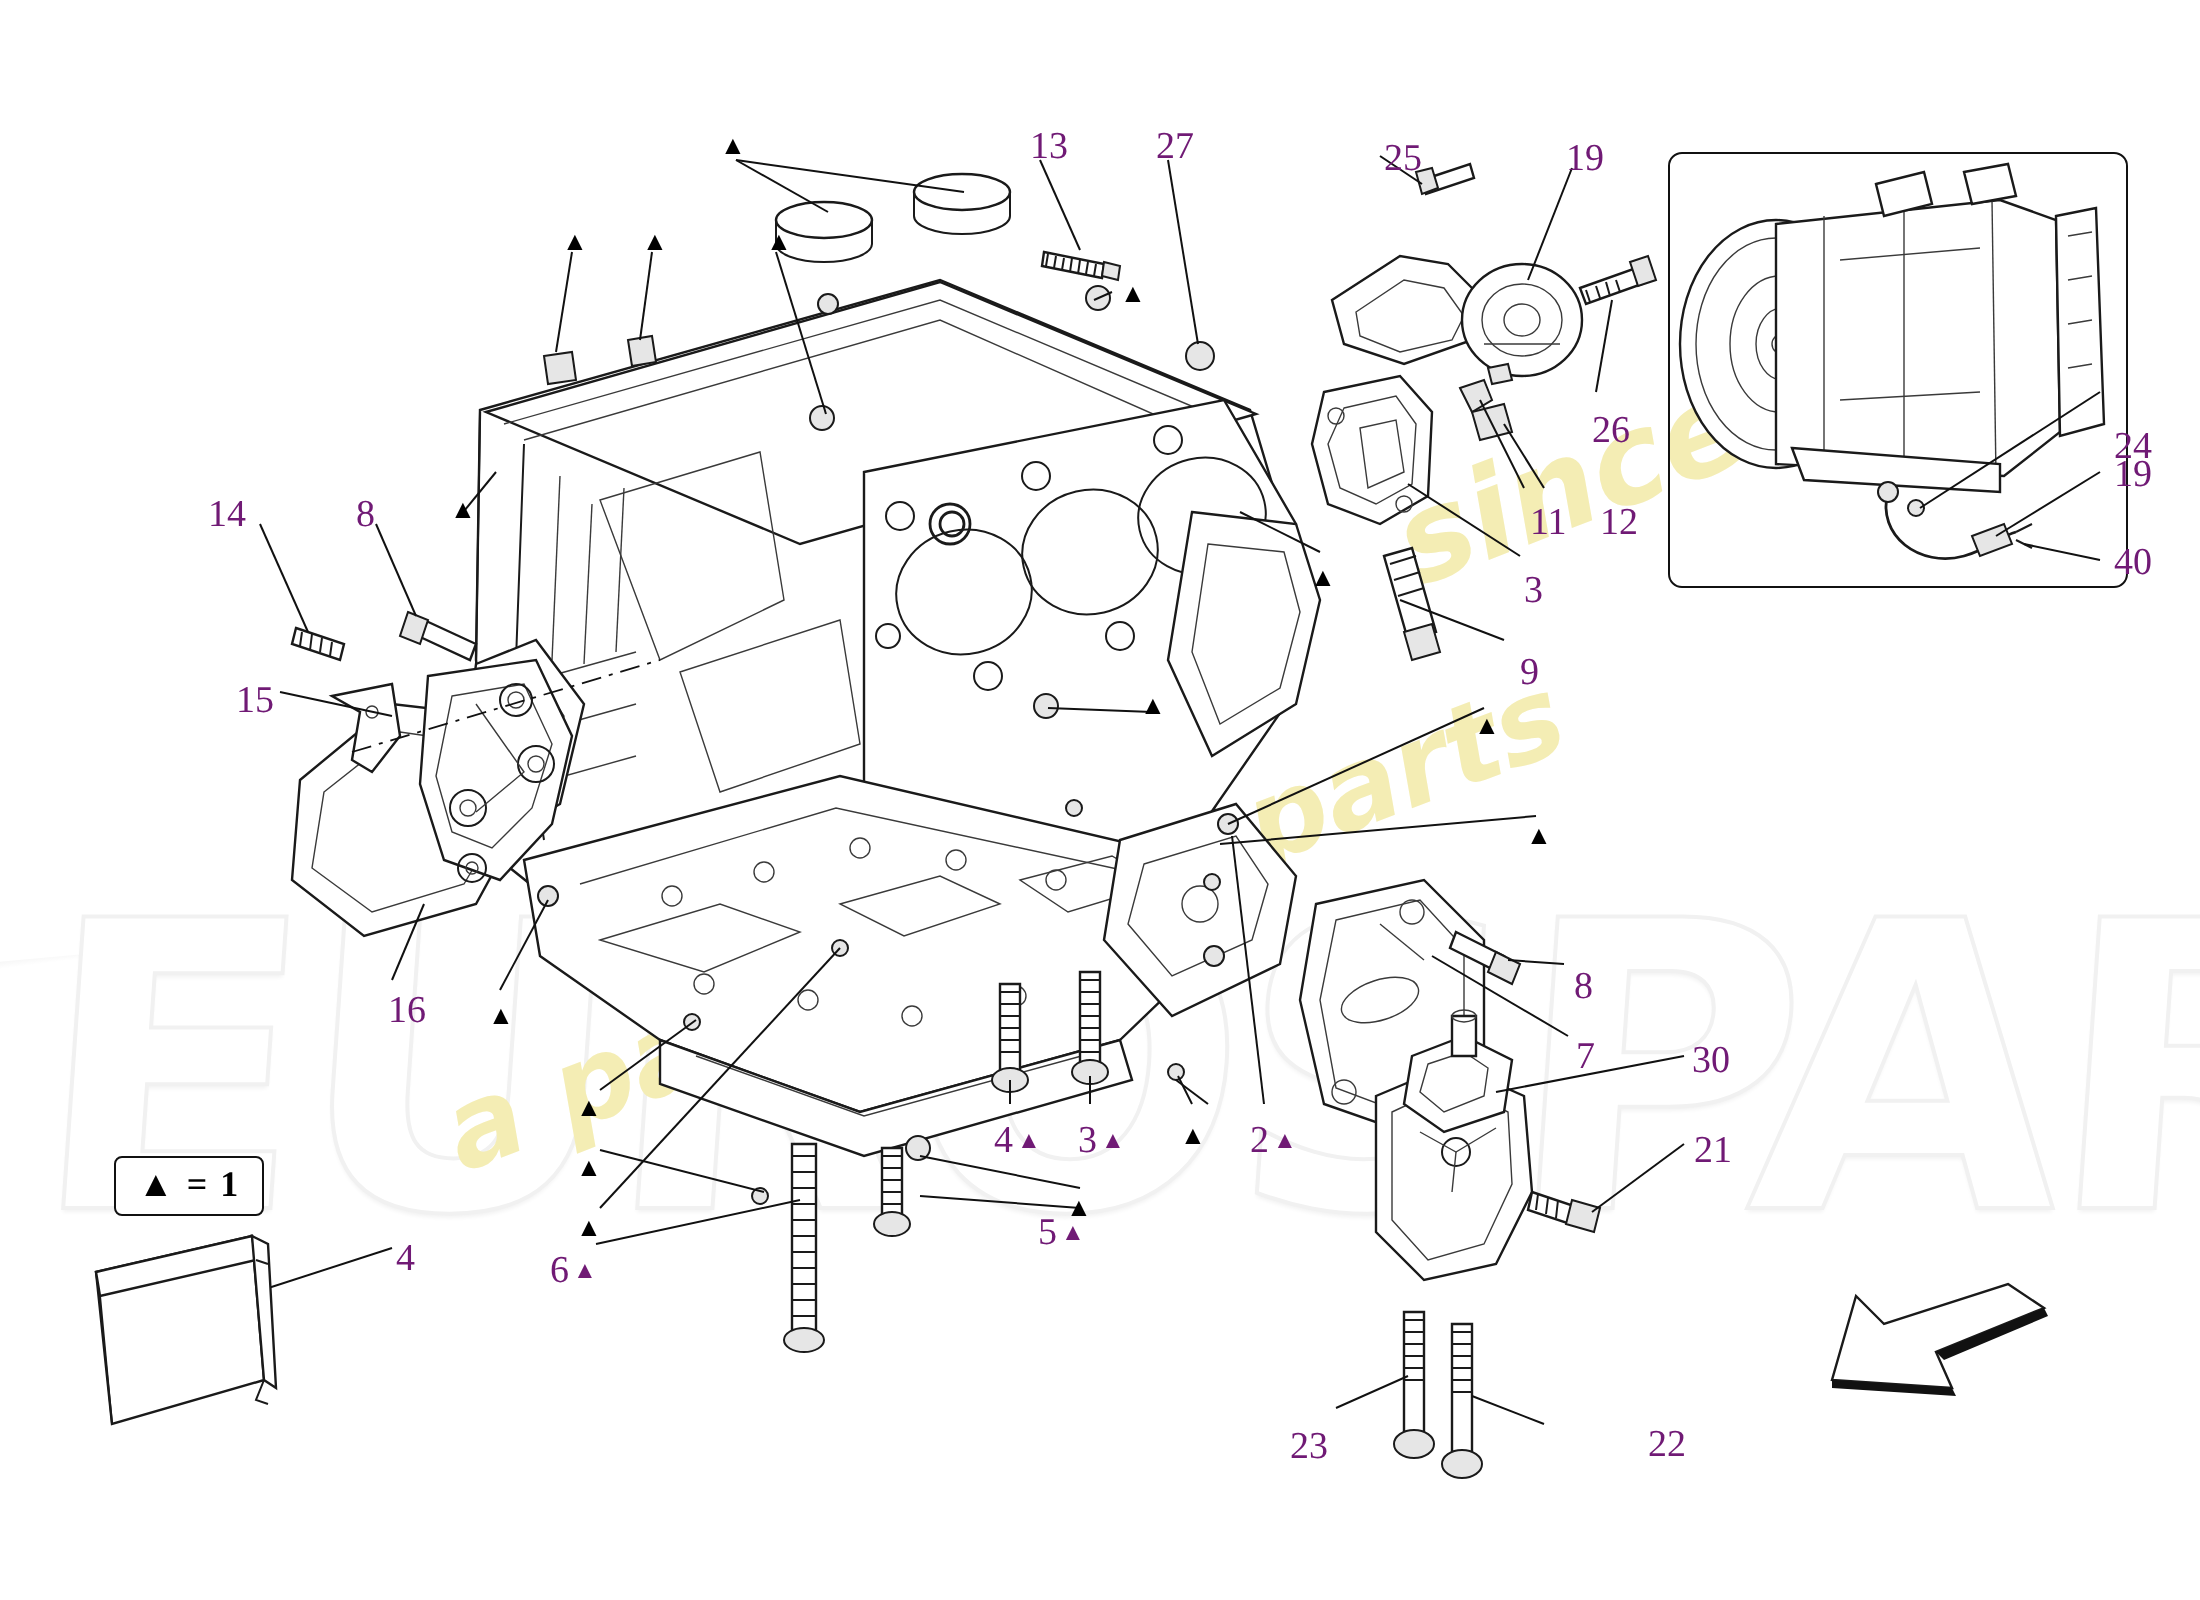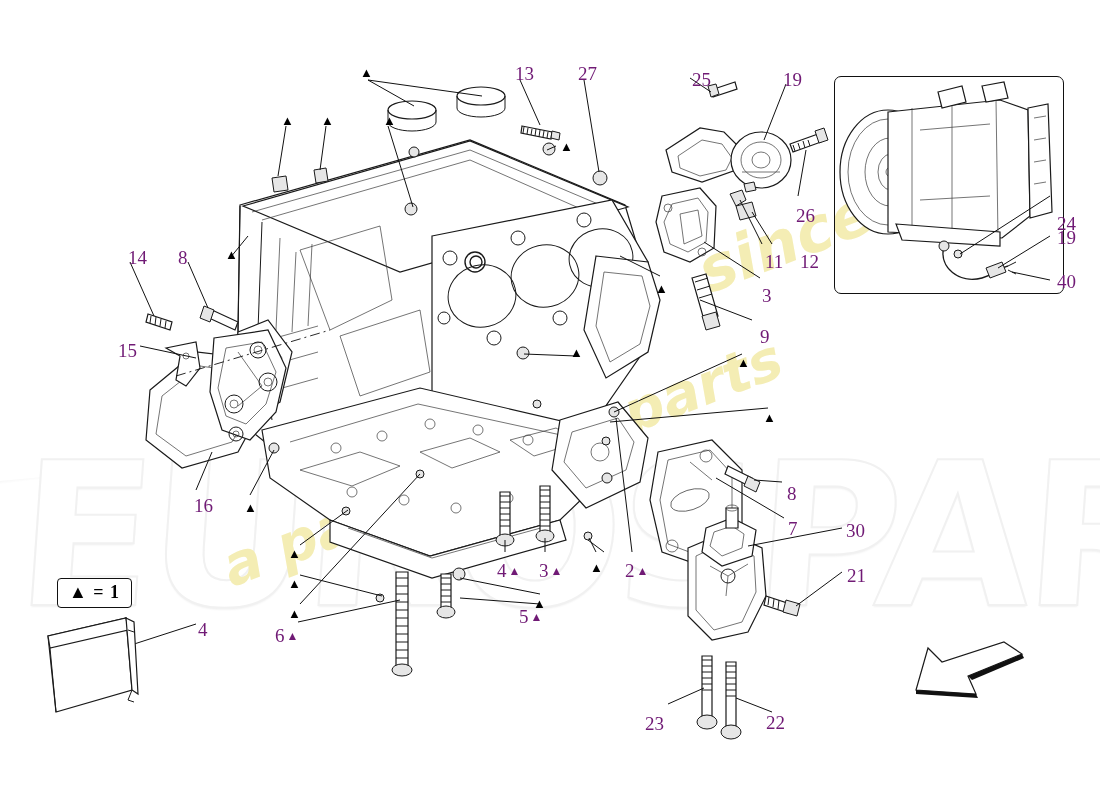--- a/index.html
+++ b/index.html
@@ -435,30 +435,30 @@
       <div class="lab" style="left: 692px; top: 70px;">25</div>
       <div class="lab" style="left: 783px; top: 70px;">19</div>
       <div class="lab" style="left: 1057px; top: 188px; margin-top: 26px;">24</div>
       <div class="lab" style="left: 1057px; top: 228px;">19</div>
       <div class="lab" style="left: 1057px; top: 272px;">40</div>
       <div class="lab" style="left: 796px; top: 206px;">26</div>
       <div class="lab" style="left: 765px; top: 252px;">11</div>
       <div class="lab" style="left: 800px; top: 252px;">12</div>
       <div class="lab" style="left: 762px; top: 286px;">3</div>
       <div class="lab" style="left: 760px; top: 327px;">9</div>
-      <div class="lab" style="left: 128px; top: 248px; text-align: right;">14</div>
+      <div class="lab" style="left: 104px; top: 248px; text-align: right;">14</div>
       <div class="lab" style="left: 178px; top: 248px;">8</div>
       <div class="lab" style="left: 118px; top: 341px;">15</div>
       <div class="lab" style="left: 194px; top: 496px;">16</div>
       <div class="lab" style="left: 787px; top: 484px;">8</div>
       <div class="lab" style="left: 788px; top: 519px;">7</div>
       <div class="lab" style="left: 846px; top: 521px;">30</div>
       <div class="lab" style="left: 847px; top: 566px;">21</div>
       <div class="lab" style="left: 645px; top: 699px; margin-top: 15px;">23</div>
-      <div class="lab" style="left: 766px; top: 713px;">22</div>
+      <div class="lab" style="left: 824px; top: 713px;">22</div>
       <div class="lab" style="left: 198px; top: 620px;">4</div>
       <div class="lab" style="left: 497px; top: 561px;">4<span class="tri">▲</span></div>
       <div class="lab" style="left: 539px; top: 561px;">3<span class="tri">▲</span></div>
       <div class="lab" style="left: 625px; top: 561px;">2<span class="tri">▲</span></div>
       <div class="lab" style="left: 519px; top: 607px;">5<span class="tri">▲</span></div>
       <div class="lab" style="left: 275px; top: 626px;">6<span class="tri">▲</span></div>
     </div>
 
   <div id="triangles">
       <div class="tri-only" style="left: 360px; top: 66px;">▲</div>

